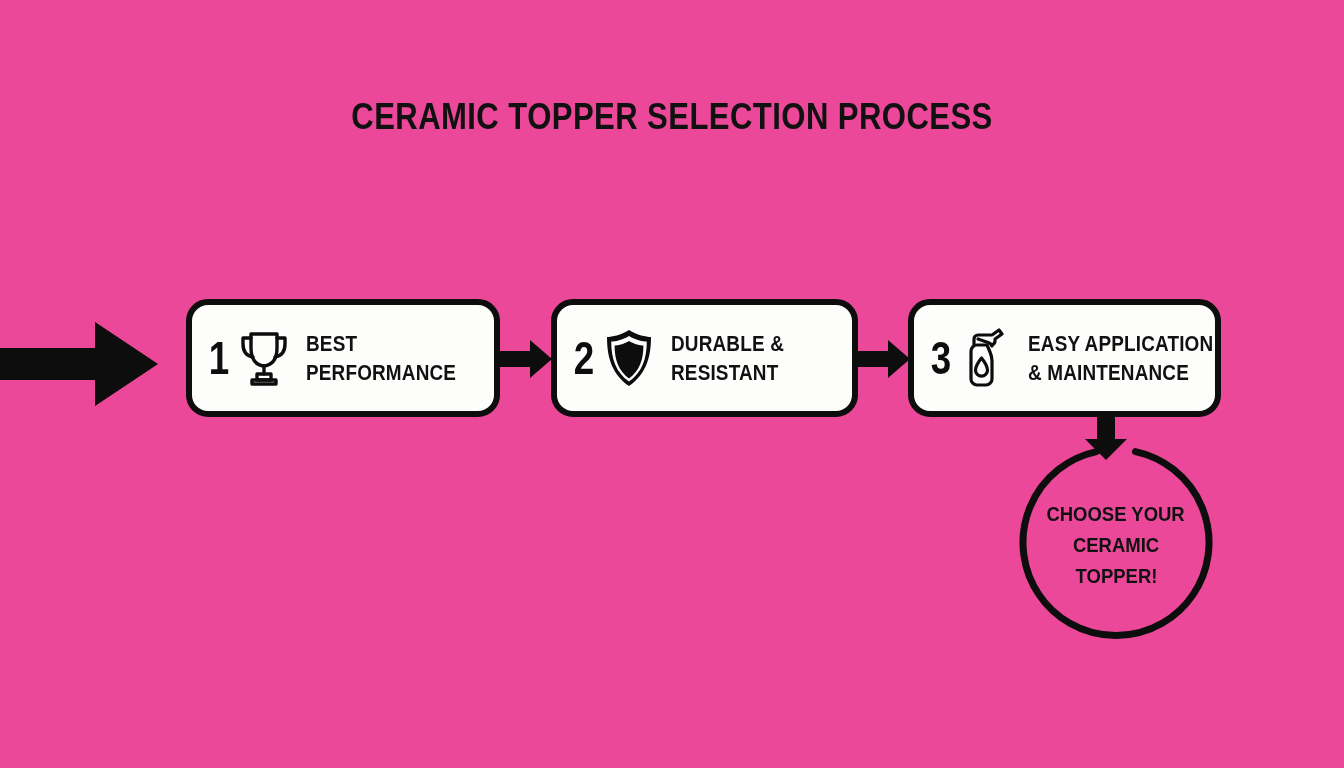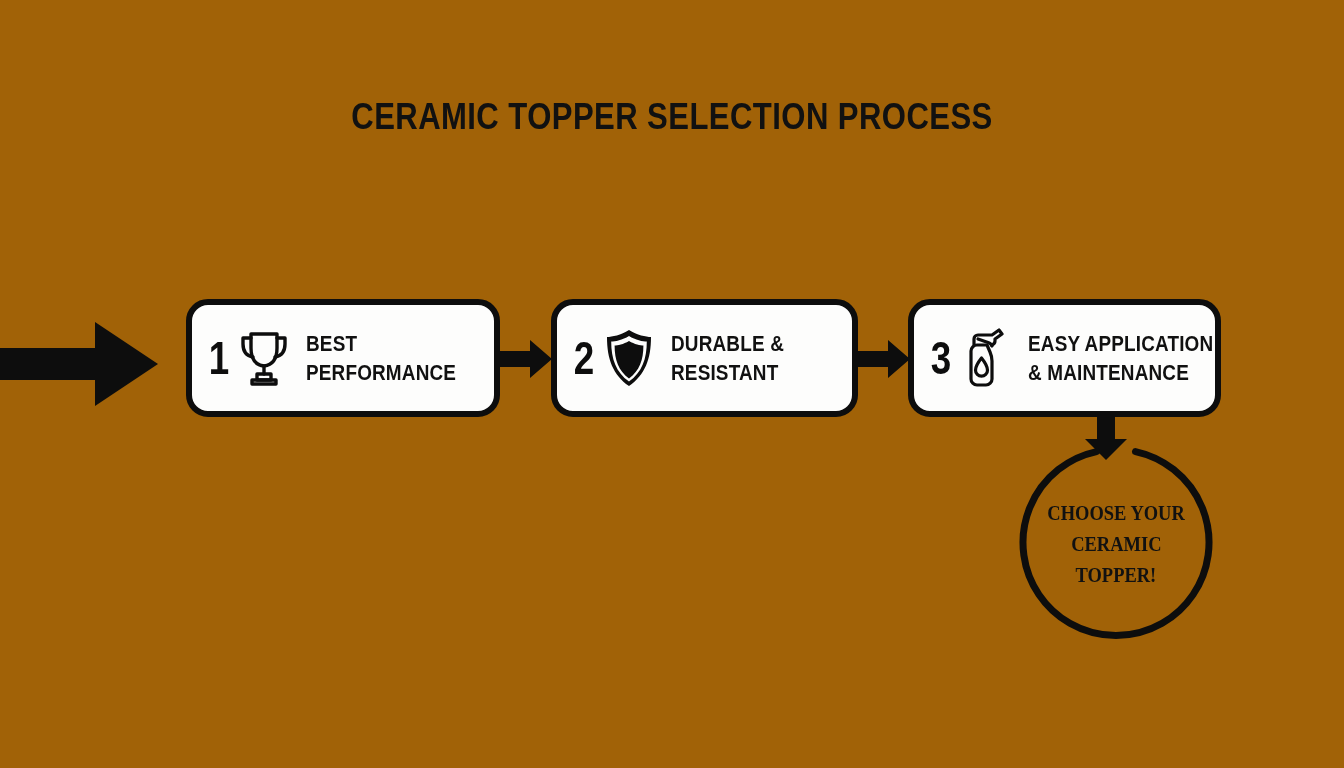--- a/index.html
+++ b/index.html
@@ -112,36 +112,36 @@
   .circle-label {
     position: absolute;
     left: 0;
     top: 0;
     width: 196px;
     height: 196px;
     display: flex;
     flex-direction: column;
     align-items: center;
     justify-content: center;
-    font-family: Liberation Serif, serif;
+    font-family: Liberation Sans, sans-serif;
     font-weight: 700;
     font-size: 21px;
     line-height: 31px;
     color: #111111;
     text-align: center;
   }
   .circle-label span {
     display: block;
     transform: scaleX(0.88);
   }
 </style>
 </head>
 <body>
 
-<div id="canvas" style="background: #a16207;">
+<div id="canvas" style="background: #ec4899;">
 
   <div class="title">CERAMIC TOPPER SELECTION PROCESS</div>
 
   <svg class="arrow-svg" id="entry-arrow" width="162" height="92" viewBox="0 0 162 92">
     <path d="M0,30 L97,30 L97,4 L160,46 L97,88 L97,62 L0,62 Z" fill="#0d0d0d"></path>
   </svg>
 
   <div class="step-box" id="box1">
     <div class="step-num">1</div>
     <div class="step-icon">

